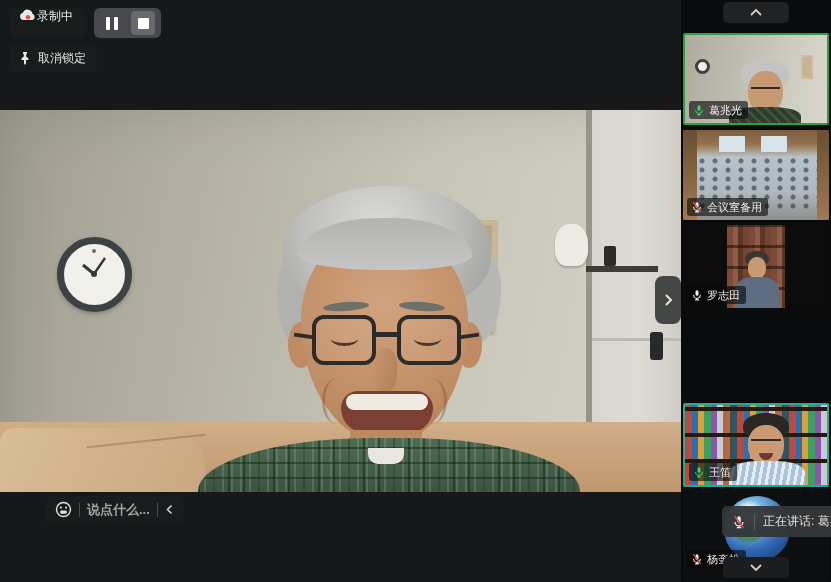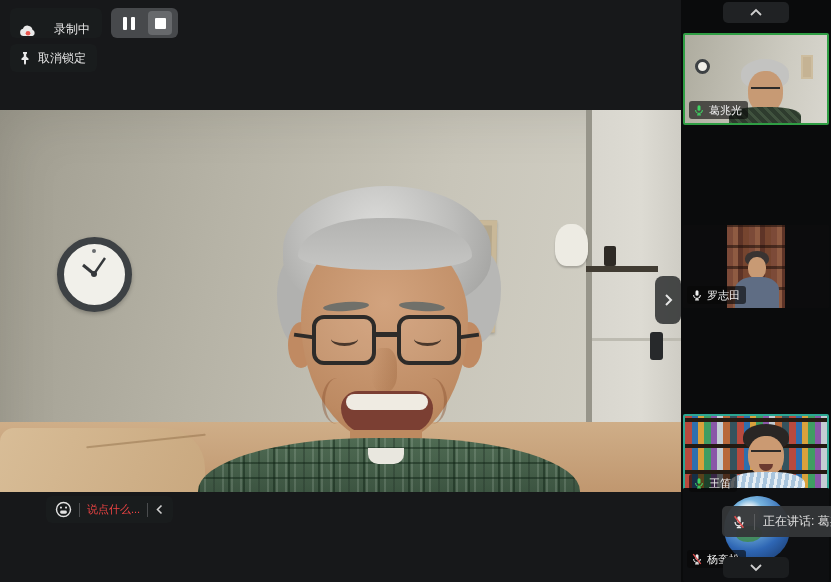--- a/index.html
+++ b/index.html
@@ -80,32 +80,32 @@
       repeating-linear-gradient(90deg,rgba(12,32,18,.45) 0 2px,transparent 2px 15px),
       repeating-linear-gradient(0deg,rgba(12,32,18,.45) 0 2px,transparent 2px 15px),
       repeating-linear-gradient(90deg,rgba(225,238,225,.15) 6px 8px,transparent 8px 15px),
       linear-gradient(#4f6b53,#3b5340);}
   .undershirt{position:absolute;left:368px;top:338px;width:36px;height:16px;background:#e9e7df;border-radius:0 0 10px 10px;}
 
   
   .pill{position:absolute;display:flex;align-items:center;gap:7px;
     background:rgba(26,28,30,.88);border-radius:6px;color:#e3e3e3;}
   .rec-group{position:absolute;left:10px;top:8px;display:flex;gap:9px;}
-  .rec-pill{position:relative;display:flex;align-items:flex-end;gap:17px;height:30px;
+  .rec-pill{position:relative;display:flex;align-items:flex-start;gap:0;height:30px;
     padding:0 12px 0 9px;background:rgba(26,28,30,.88);border-radius:6px;}
   .rec-controls{display:flex;align-items:center;gap:7px;height:30px;padding:0 6px;
     background:#47494c;border-radius:6px;}
   .icon-btn{display:flex;align-items:center;justify-content:center;width:24px;height:24px;
     border-radius:4px;cursor:pointer;}
   .stop-btn{background:#67696c;}
   .pause-bars{display:flex;gap:4px;}
   .pause-bars i{display:block;width:4px;height:13px;background:#fff;border-radius:1px;}
   .stop-square{width:11px;height:11px;background:#fff;border-radius:1px;}
   .pin-pill{left:10px;top:44px;height:28px;padding:0 11px 0 9px;font-size:12px;justify-content:space-between;}
-  .chat-pill{left:46px;top:496px;height:27px;padding:0 9px;font-size:11px;color:#ef4444;}
+  .chat-pill{left:46px;top:496px;height:27px;padding:0 9px;font-size:13px;color:#a3a3a3;font-weight:bold;}
   .chat-div{width:1px;height:14px;background:#4a4c4e;}
   .expand-handle{position:absolute;left:655px;top:276px;width:26px;height:48px;
     background:rgba(38,40,42,.82);border-radius:8px;display:flex;align-items:center;
     justify-content:center;cursor:pointer;}
 
   
   .sidebar{position:absolute;left:681px;top:0;width:150px;height:582px;background:#0a0b0c;text-align:center;}
   .scroll-btn{position:absolute;left:42px;width:66px;height:21px;background:#202224;
     border-radius:5px;display:flex;align-items:center;justify-content:center;cursor:pointer;}
   .scroll-up{top:2px;}
@@ -327,20 +327,39 @@
           <svg width="12" height="12" viewBox="0 0 16 16">
             <rect x="6" y="1.5" width="4" height="7.5" rx="2" fill="currentColor"></rect>
             <path d="M3.5 8a4.5 4.5 0 0 0 9 0" fill="none" stroke="currentColor" stroke-width="1.4"></path>
             <path d="M8 12.5v2M5.5 14.5h5" stroke="currentColor" stroke-width="1.4"></path>
           </svg>
         </span>
         <span>葛兆光</span>
       </div>
     </div>
 
+    <div class="thumb" style="top:130px;height:90px;">
+      <div class="t2-room"></div>
+      <div class="t2-screen a"></div>
+      <div class="t2-screen b"></div>
+      <div class="t2-crowd"></div>
+      <div class="t2-wood-l"></div>
+      <div class="t2-wood-r"></div>
+      <div class="name-chip">
+        <span class="mic" style="color:#f0f0f0">
+          <svg width="12" height="12" viewBox="0 0 16 16">
+            <rect x="6" y="1.5" width="4" height="7.5" rx="2" fill="currentColor"></rect>
+            <path d="M3.5 8a4.5 4.5 0 0 0 9 0" fill="none" stroke="currentColor" stroke-width="1.4"></path>
+            <path d="M8 12.5v2M5.5 14.5h5" stroke="currentColor" stroke-width="1.4"></path>
+            <path d="M3 1.5l10 13" stroke="#e04f4f" stroke-width="1.8"></path>
+          </svg>
+        </span>
+        <span>会议室备用</span>
+      </div>
+    </div>
 
     <div class="thumb" style="top:225px;height:83px;">
       <div class="t3-bg"></div>
       <div class="t3-video"></div>
       <div class="t3-shelf-lines"></div>
       <div class="t3-hair"></div>
       <div class="t3-face"></div>
       <div class="t3-body"></div>
       <div class="name-chip">
         <span class="mic" style="color:#f0f0f0">
@@ -348,21 +367,21 @@
             <rect x="6" y="1.5" width="4" height="7.5" rx="2" fill="currentColor"></rect>
             <path d="M3.5 8a4.5 4.5 0 0 0 9 0" fill="none" stroke="currentColor" stroke-width="1.4"></path>
             <path d="M8 12.5v2M5.5 14.5h5" stroke="currentColor" stroke-width="1.4"></path>
           </svg>
         </span>
         <span>罗志田</span>
       </div>
     </div>
 
 
-    <div class="thumb active-teal" style="top:414px;height:84px;">
+    <div class="thumb active-teal" style="top:403px;height:84px;">
       <div class="t5-books"></div>
       <div class="t5-shelves"></div>
       <div class="t5-hair"></div>
       <div class="t5-face"></div>
       <div class="t5-glasses"></div>
       <div class="t5-mouth"></div>
       <div class="t5-shirt"></div>
       <div class="name-chip">
         <span class="mic" style="color:#3fd463">
           <svg width="12" height="12" viewBox="0 0 16 16">

